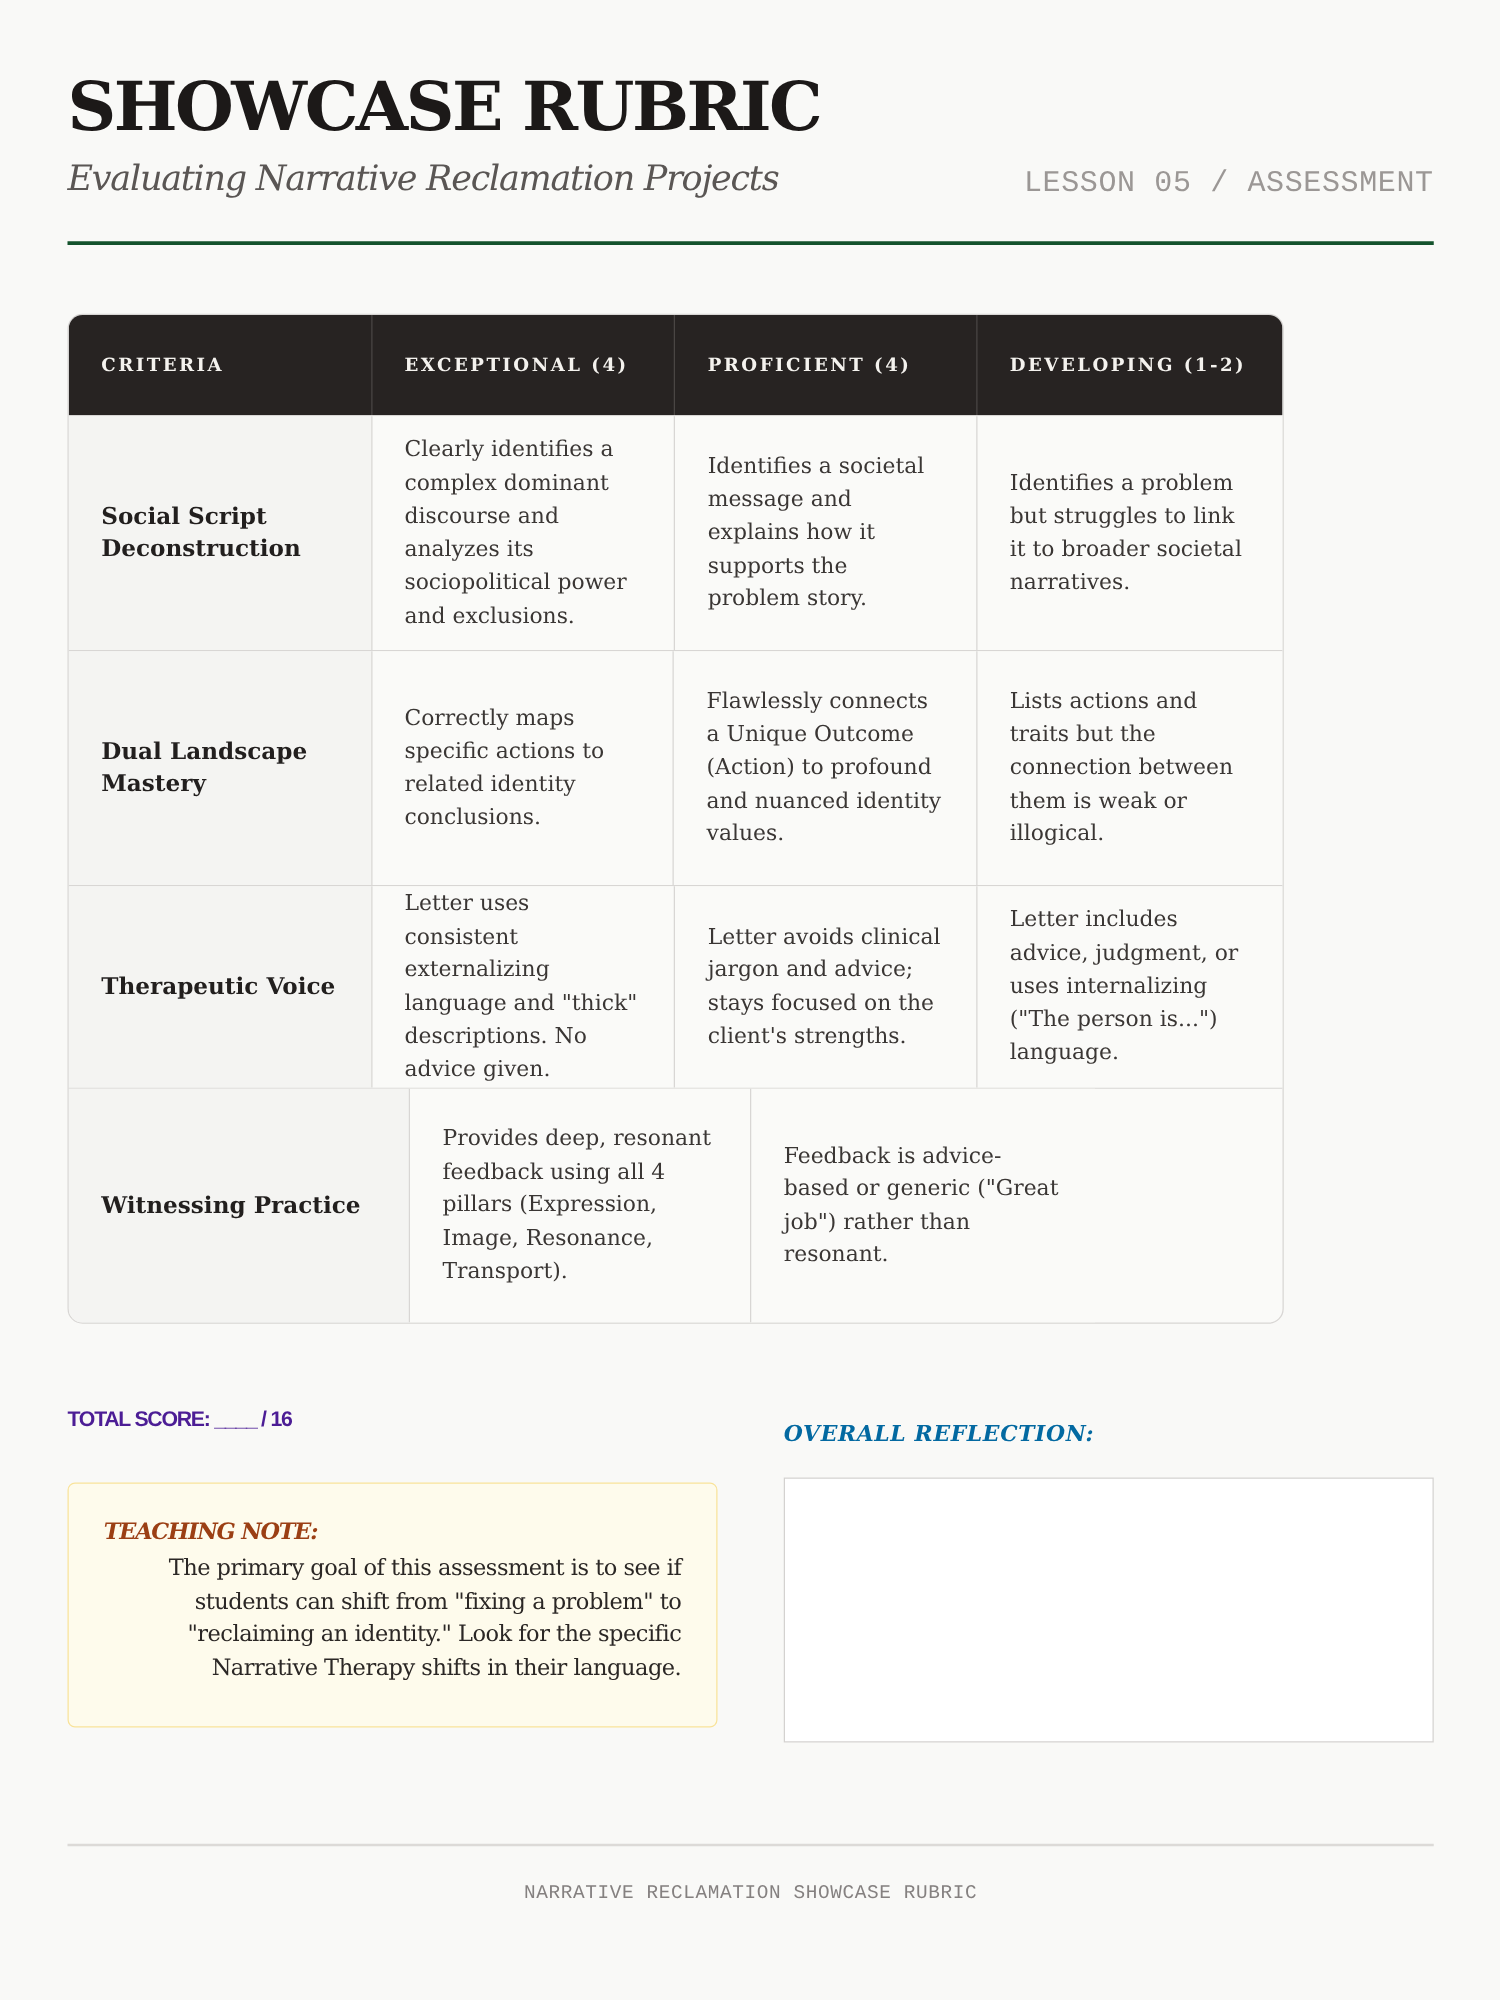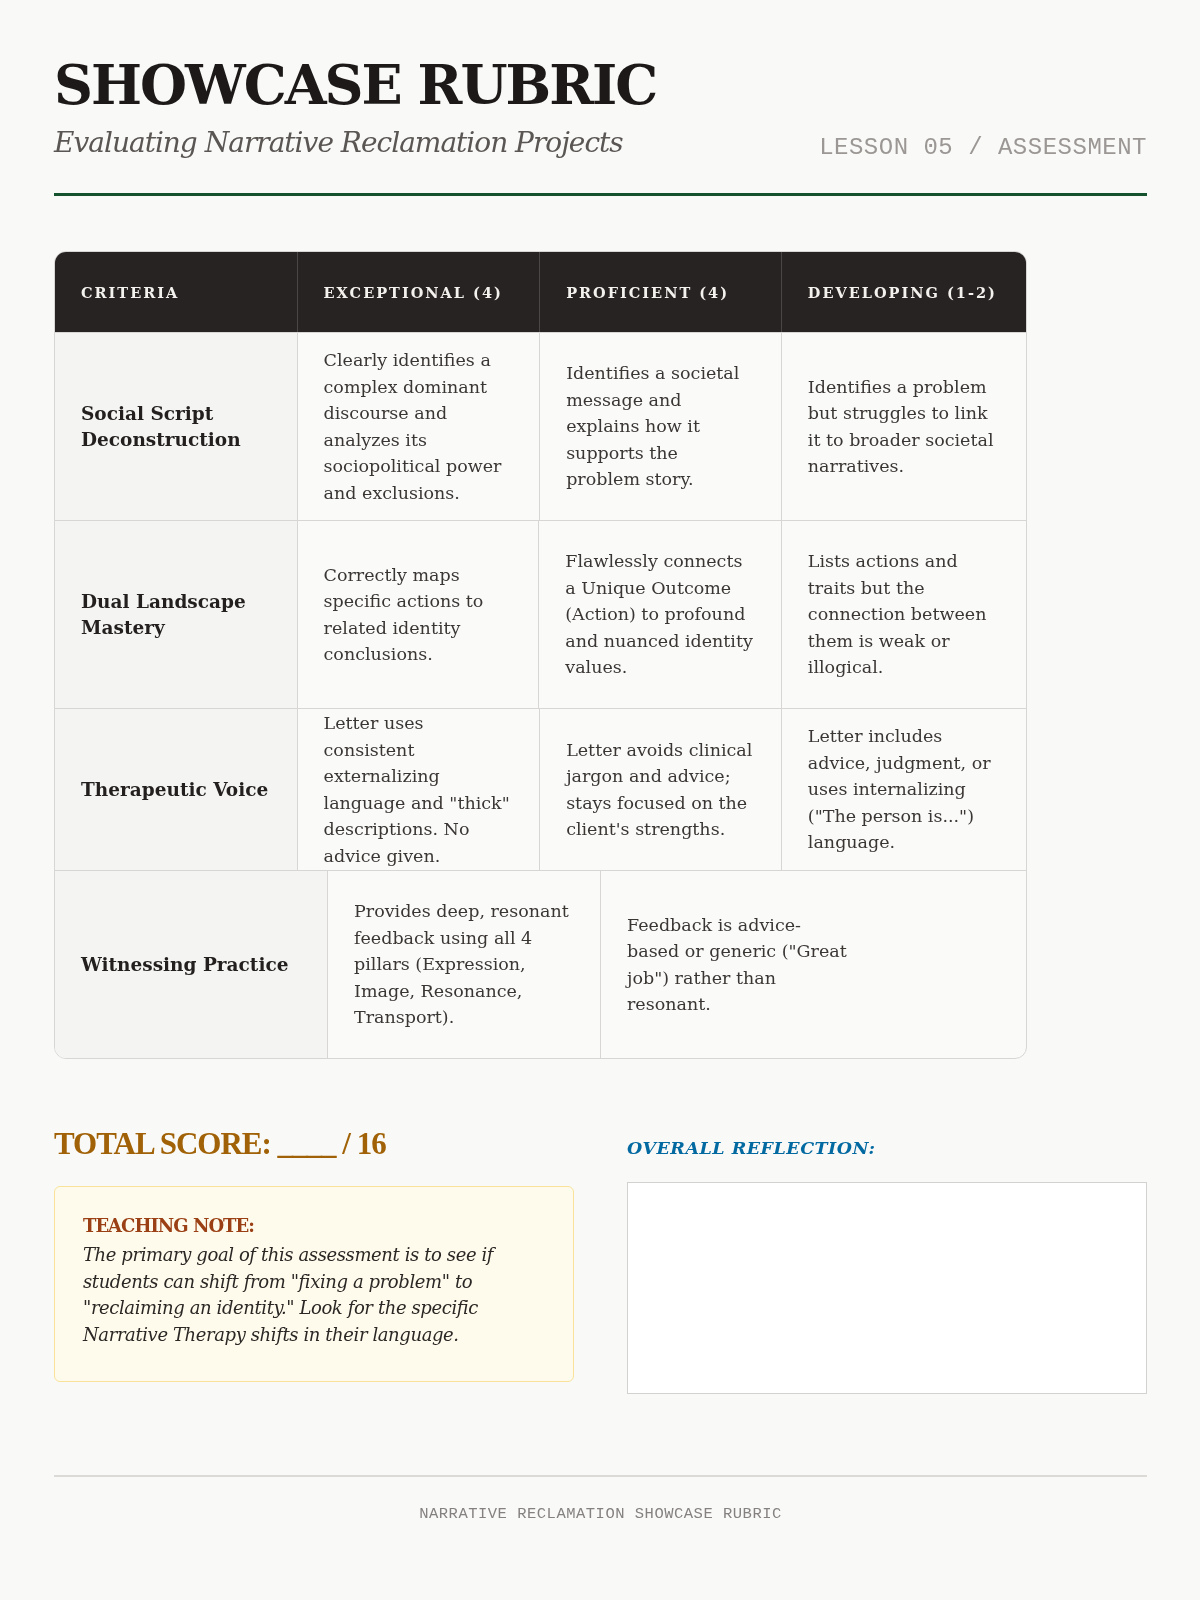--- a/index.html
+++ b/index.html
@@ -26,24 +26,24 @@
   .c3 { width: 276px; }
   .head .cell { border-left-color: #4a4644; color: #f4f2ee; font-weight: bold; font-size: 14.5px; letter-spacing: 2px; }
   .crit { background: #f4f4f2; font-weight: bold; font-size: 18.5px; line-height: 26px; color: #221f1e; }
   .desc { font-size: 17.5px; line-height: 26.5px; color: #3a3634; background: #fafaf8; }
   .r1 { height: 188px; }
   .r2 { height: 188px; }
   .r3 { height: 162px; }
   .r4 { height: 188px; }
 
   
-  .score { position: absolute; left: 0; top: 1126px; font-family: Liberation Serif, serif; font-weight: bold; font-size: 31px; letter-spacing: -1px; color: #a16207; }
+  .score { position: absolute; left: 0; top: 1126px; font-family: Liberation Sans, sans-serif; font-weight: bold; font-size: 17px; letter-spacing: -1px; color: #4c1d95; }
   .note { position: absolute; left: 0; top: 1186px; width: 520px; height: 196px; background: #fefbec; border: 1.5px solid #f9e39a; border-radius: 6px; padding: 28px 28px; }
-  .note-label { font-weight: bold; font-size: 18px; letter-spacing: -1px; color: #9b3f14; margin-bottom: 6px; }
-  .note-text { font-style: italic; font-size: 18px; line-height: 26.5px; color: #2b2725; letter-spacing: -0.4px; }
+  .note-label { font-style: italic; font-weight: bold; font-size: 18px; letter-spacing: -1px; color: #9b3f14; margin-bottom: 6px; }
+  .note-text { font-size: 18px; line-height: 26.5px; color: #2b2725; letter-spacing: -0.4px; text-align: right; }
 
   .refl-label { position: absolute; left: 573px; top: 1138px; font-weight: bold; font-size: 17.5px; letter-spacing: 0.5px; color: #0369a1; font-style: italic; }
   .refl-box { position: absolute; left: 573px; top: 1182px; width: 520px; height: 212px; background: #ffffff; border: 1.5px solid #d4d2d0; resize: none; font-family: "DejaVu Serif", serif; font-size: 16px; padding: 10px; }
 
   .footer-rule { position: absolute; left: 0; top: 1475px; width: 1093px; height: 2px; background: #dcdad7; }
   .footer { position: absolute; left: 0; top: 1505px; width: 1093px; text-align: center; font-family: "Liberation Mono", "DejaVu Sans Mono", monospace; font-size: 15.5px; color: #858180; letter-spacing: 0.5px; }
 </style>
 </head>
 <body>
 

